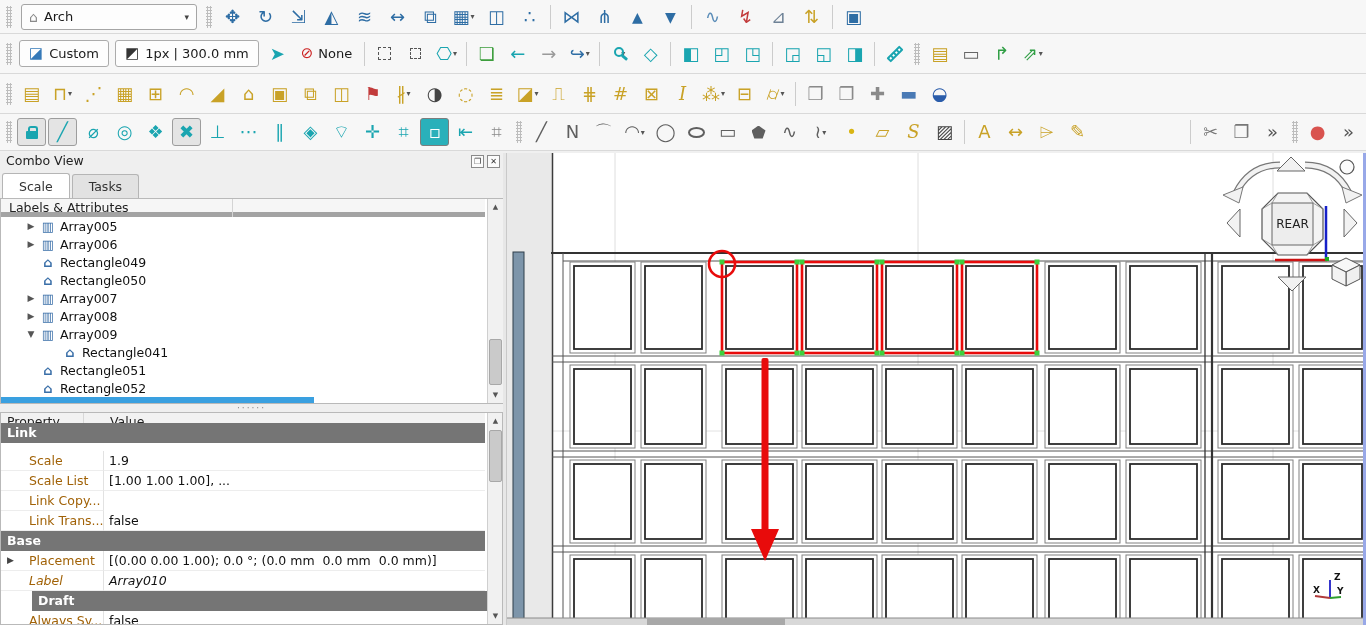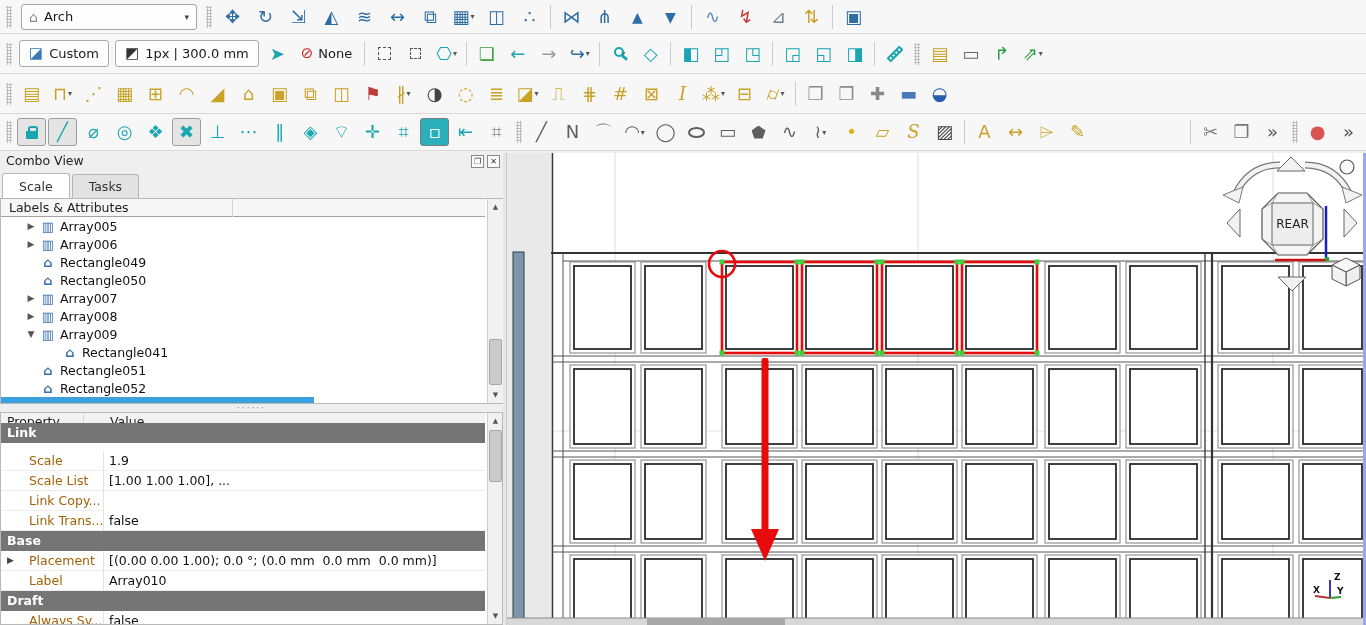--- a/index.html
+++ b/index.html
@@ -47,21 +47,21 @@
   
   #combo { position:absolute; left:0; top:153px; width:503px; height:472px; background:#efefef; }
   #cv-title { position:absolute; left:0; top:0; width:100%; height:20px; padding-left:6px; font-size:12.5px; color:#222; }
   .cv-winbtn { position:absolute; top:2px; width:13px; height:13px; border:1px solid #8a8a8a; background:#fbfbfb;
     font-size:8px; line-height:11px; text-align:center; color:#333; }
   #cv-tabs { position:absolute; left:0; top:20px; height:25px; display:flex; align-items:flex-end; }
   .cv-tab { height:24px; padding:0 16px; display:flex; align-items:center; font-size:12.5px;
     border:1px solid #b5b5b5; border-bottom:none; border-radius:3px 3px 0 0; background:#e2e2e2; color:#333; margin-left:2px; }
   .cv-tab.active { background:#ffffff; height:25px; z-index:2; }
   #cv-tree { position:absolute; left:0; top:45px; width:503px; height:206px; background:#ffffff; border:1px solid #b9b9b9; }
-  #tree-head { position:absolute; left:0; top:0; width:484px; height:18px; background:#f6f6f6; border-bottom:1px solid #a3a3a3; }
+  #tree-head { position:absolute; left:0; top:0; width:484px; height:18px; background:#f6f6f6; border-bottom:5px solid #a3a3a3; }
   #tree-head .hcell { position:absolute; top:0; height:18px; line-height:17px; font-size:12.5px; color:#222; padding-left:8px; }
   #tree-body { position:absolute; left:0; top:18px; width:484px; height:186px; overflow:hidden; }
   .trow { position:absolute; left:0; width:484px; height:18px; display:flex; align-items:center; }
   .trow .exp { width:16px; font-size:9px; color:#555; text-align:center; flex:none; }
   .trow .ticon { width:18px; font-size:13px; font-weight:bold; color:#3a6fa8; text-align:center; flex:none; }
   .trow .tlab { font-size:12.5px; color:#111; padding-left:3px; white-space:nowrap; }
   .trow-selected { position:absolute; left:0; width:313px; background:#3aa0e0; }
   .vscroll { position:absolute; width:16px; background:#f1f1f1; border-left:1px solid #cfcfcf; }
   .sbtn { position:absolute; left:0; width:15px; height:16px; font-size:7px; color:#555; text-align:center; line-height:16px; background:#f1f1f1; }
   .sthumb { position:absolute; left:1px; width:13px; background:#cacaca; border:1px solid #a8a8a8; border-radius:2px; }
@@ -572,25 +572,25 @@
             <div class="pval">false</div>
           </div>
           <div class="prow group" style="top: 118px;">
             <span class="gname">Base</span>
           </div>
           <div class="prow" style="top: 138px;">
             <span class="pexp">▶</span>
             <div class="plab">Placement</div>
             <div class="pval">[(0.00 0.00 1.00); 0.0 °; (0.0 mm  0.0 mm  0.0 mm)]</div>
           </div>
-          <div class="prow" style="top: 158px;">
+          <div class="prow" style="top: 158px; font-style: italic;">
             <div class="plab">Label</div>
             <div class="pval">Array010</div>
           </div>
-          <div class="prow group" style="top: 178px;">
+          <div class="prow group" style="top: 178px; margin-left: 31px;">
             <span class="gname">Draft</span>
           </div>
           <div class="prow" style="top: 198px;">
             <div class="plab">Always Sy...</div>
             <div class="pval">false</div>
           </div>
         </div>
     <div class="vscroll" style="left:486px;top:0;height:211px">
       <div class="sbtn" style="top:0">▲</div>
       <div class="sthumb" style="top:17px;height:52px"></div>

